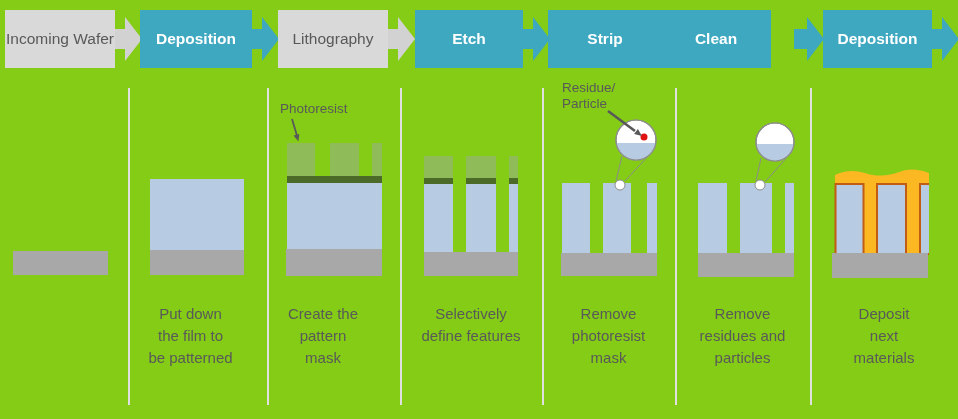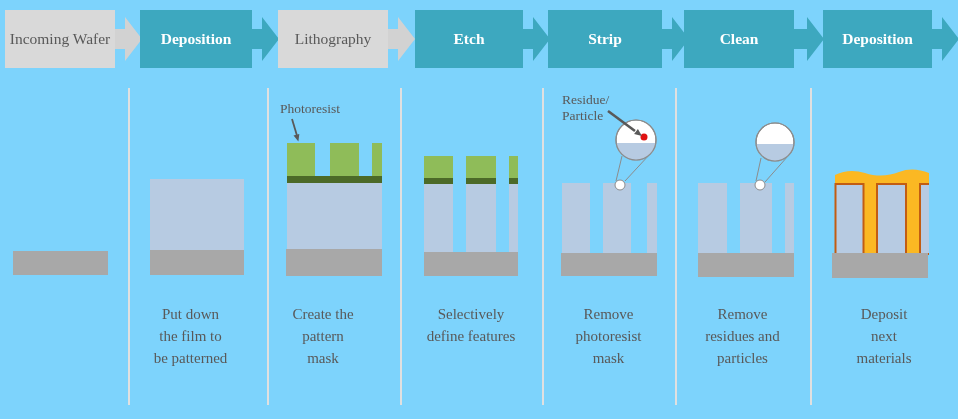--- a/index.html
+++ b/index.html
@@ -12,22 +12,22 @@
     --resist-green:#8FBC59;
     --hardmask-green:#4C6A28;
     --dep-orange:#FBB823;
     --dep-outline:#C25C12;
     --residue-red:#E01212;
     --divider:#E0E0E0;
     --mag-stroke:#8C8C8C;
   }
   html,body{margin:0;padding:0;background:#fff;}
   .stage{
-    position:relative;width:958px;height:419px;background:#7dd3fc;overflow:hidden;
-    font-family:Liberation Serif, serif;
+    position:relative;width:958px;height:419px;background:#84cc16;overflow:hidden;
+    font-family:Liberation Sans, sans-serif;
   }
   .step{
     position:absolute;top:10px;height:58px;display:flex;align-items:center;
     justify-content:center;text-align:center;font-size:15.5px;line-height:1.15;
     z-index:2;
   }
   .step.teal{background:var(--teal);color:#ffffff;font-weight:bold;}
   .step.gray{background:var(--step-gray);color:var(--text-gray);}
   .flow-arrow{position:absolute;top:10px;width:30px;height:58px;z-index:1;}
   .divider{position:absolute;top:88px;height:317px;width:2px;background:var(--divider);}
@@ -75,21 +75,21 @@
     <polygon points="0,19 13,19 13,7 30,29 13,51 13,39 0,39" fill="#3DA8BF"></polygon>
   </svg>
 
   <div class="step teal" style="left:548px;width:114px;">
     <span>Strip</span>
   </div>
   <svg class="flow-arrow" style="left:659px;" viewBox="0 0 30 58">
     <polygon points="0,19 13,19 13,7 30,29 13,51 13,39 0,39" fill="#3DA8BF"></polygon>
   </svg>
 
-  <div class="step teal" style="left:684px;width:110px;">
+  <div class="step teal" style="left:661px;width:110px;">
     <span>Clean</span>
   </div>
   <svg class="flow-arrow" style="left:794px;" viewBox="0 0 30 58">
     <polygon points="0,19 13,19 13,7 30,29 13,51 13,39 0,39" fill="#3DA8BF"></polygon>
   </svg>
 
   <div class="step teal" style="left:823px;width:109px;">
     <span>Deposition</span>
   </div>
   <svg class="flow-arrow" style="left:929px;" viewBox="0 0 30 58">
@@ -124,21 +124,21 @@
   <div class="rect" style="left:466px;top:156px;width:30px;height:22px;background:var(--resist-green);"></div>
   <div class="rect" style="left:509px;top:156px;width:9px;height:22px;background:var(--resist-green);"></div>
   <div class="rect" style="left:424px;top:178px;width:29px;height:6px;background:var(--hardmask-green);"></div>
   <div class="rect" style="left:466px;top:178px;width:30px;height:6px;background:var(--hardmask-green);"></div>
   <div class="rect" style="left:509px;top:178px;width:9px;height:6px;background:var(--hardmask-green);"></div>
   <div class="rect" style="left:424px;top:184px;width:29px;height:68px;background:var(--film-blue);"></div>
   <div class="rect" style="left:466px;top:184px;width:30px;height:68px;background:var(--film-blue);"></div>
   <div class="rect" style="left:509px;top:184px;width:9px;height:68px;background:var(--film-blue);"></div>
   <div class="rect" style="left:424px;top:252px;width:94px;height:24px;background:var(--substrate);"></div>
 
-  <div class="anno" style="left:562px;top:92px;">
+  <div class="anno" style="left:562px;top:80px;">
     <div>Residue/</div>
     <div>Particle</div>
   </div>
   <div class="rect" style="left:562px;top:183px;width:28px;height:70px;background:var(--film-blue);"></div>
   <div class="rect" style="left:603px;top:183px;width:28px;height:70px;background:var(--film-blue);"></div>
   <div class="rect" style="left:647px;top:183px;width:10px;height:70px;background:var(--film-blue);"></div>
   <div class="rect" style="left:561px;top:253px;width:96px;height:23px;background:var(--substrate);"></div>
   <svg class="abs-svg" style="left:598px;top:113px;" width="70" height="82" viewBox="0 0 70 82">
     <line x1="24" y1="43" x2="18" y2="68" stroke="#8C8C8C" stroke-width="1"></line>
     <line x1="52" y1="41" x2="27" y2="68" stroke="#8C8C8C" stroke-width="1"></line>

